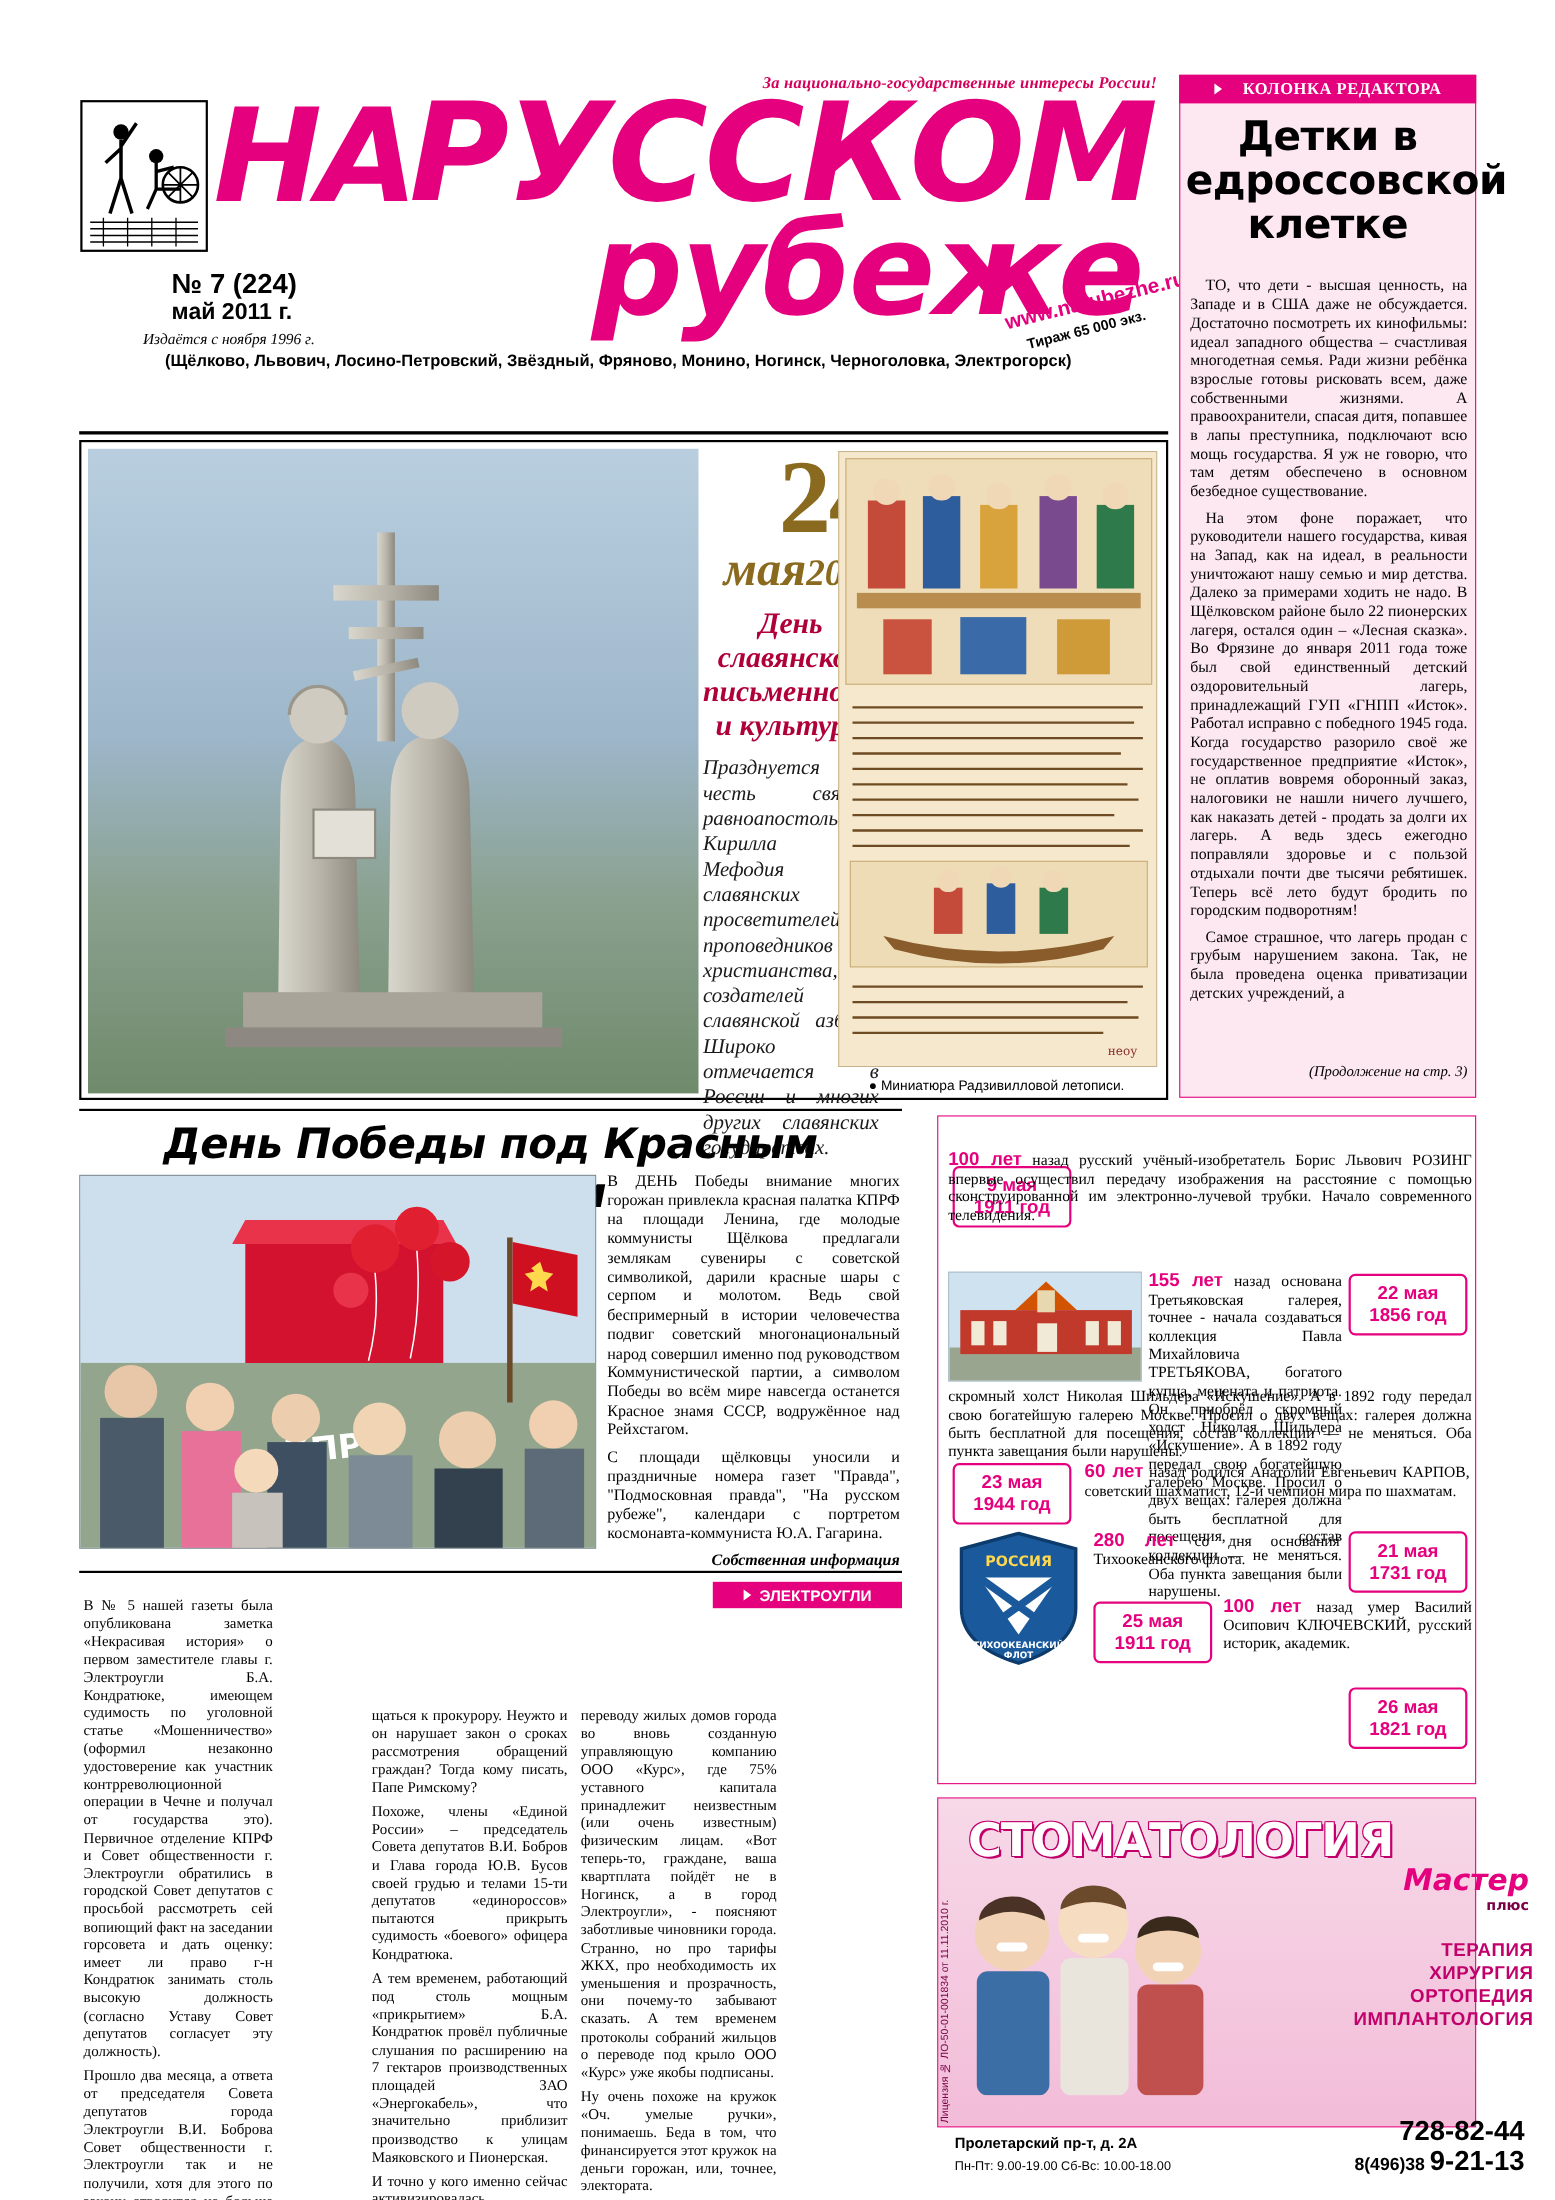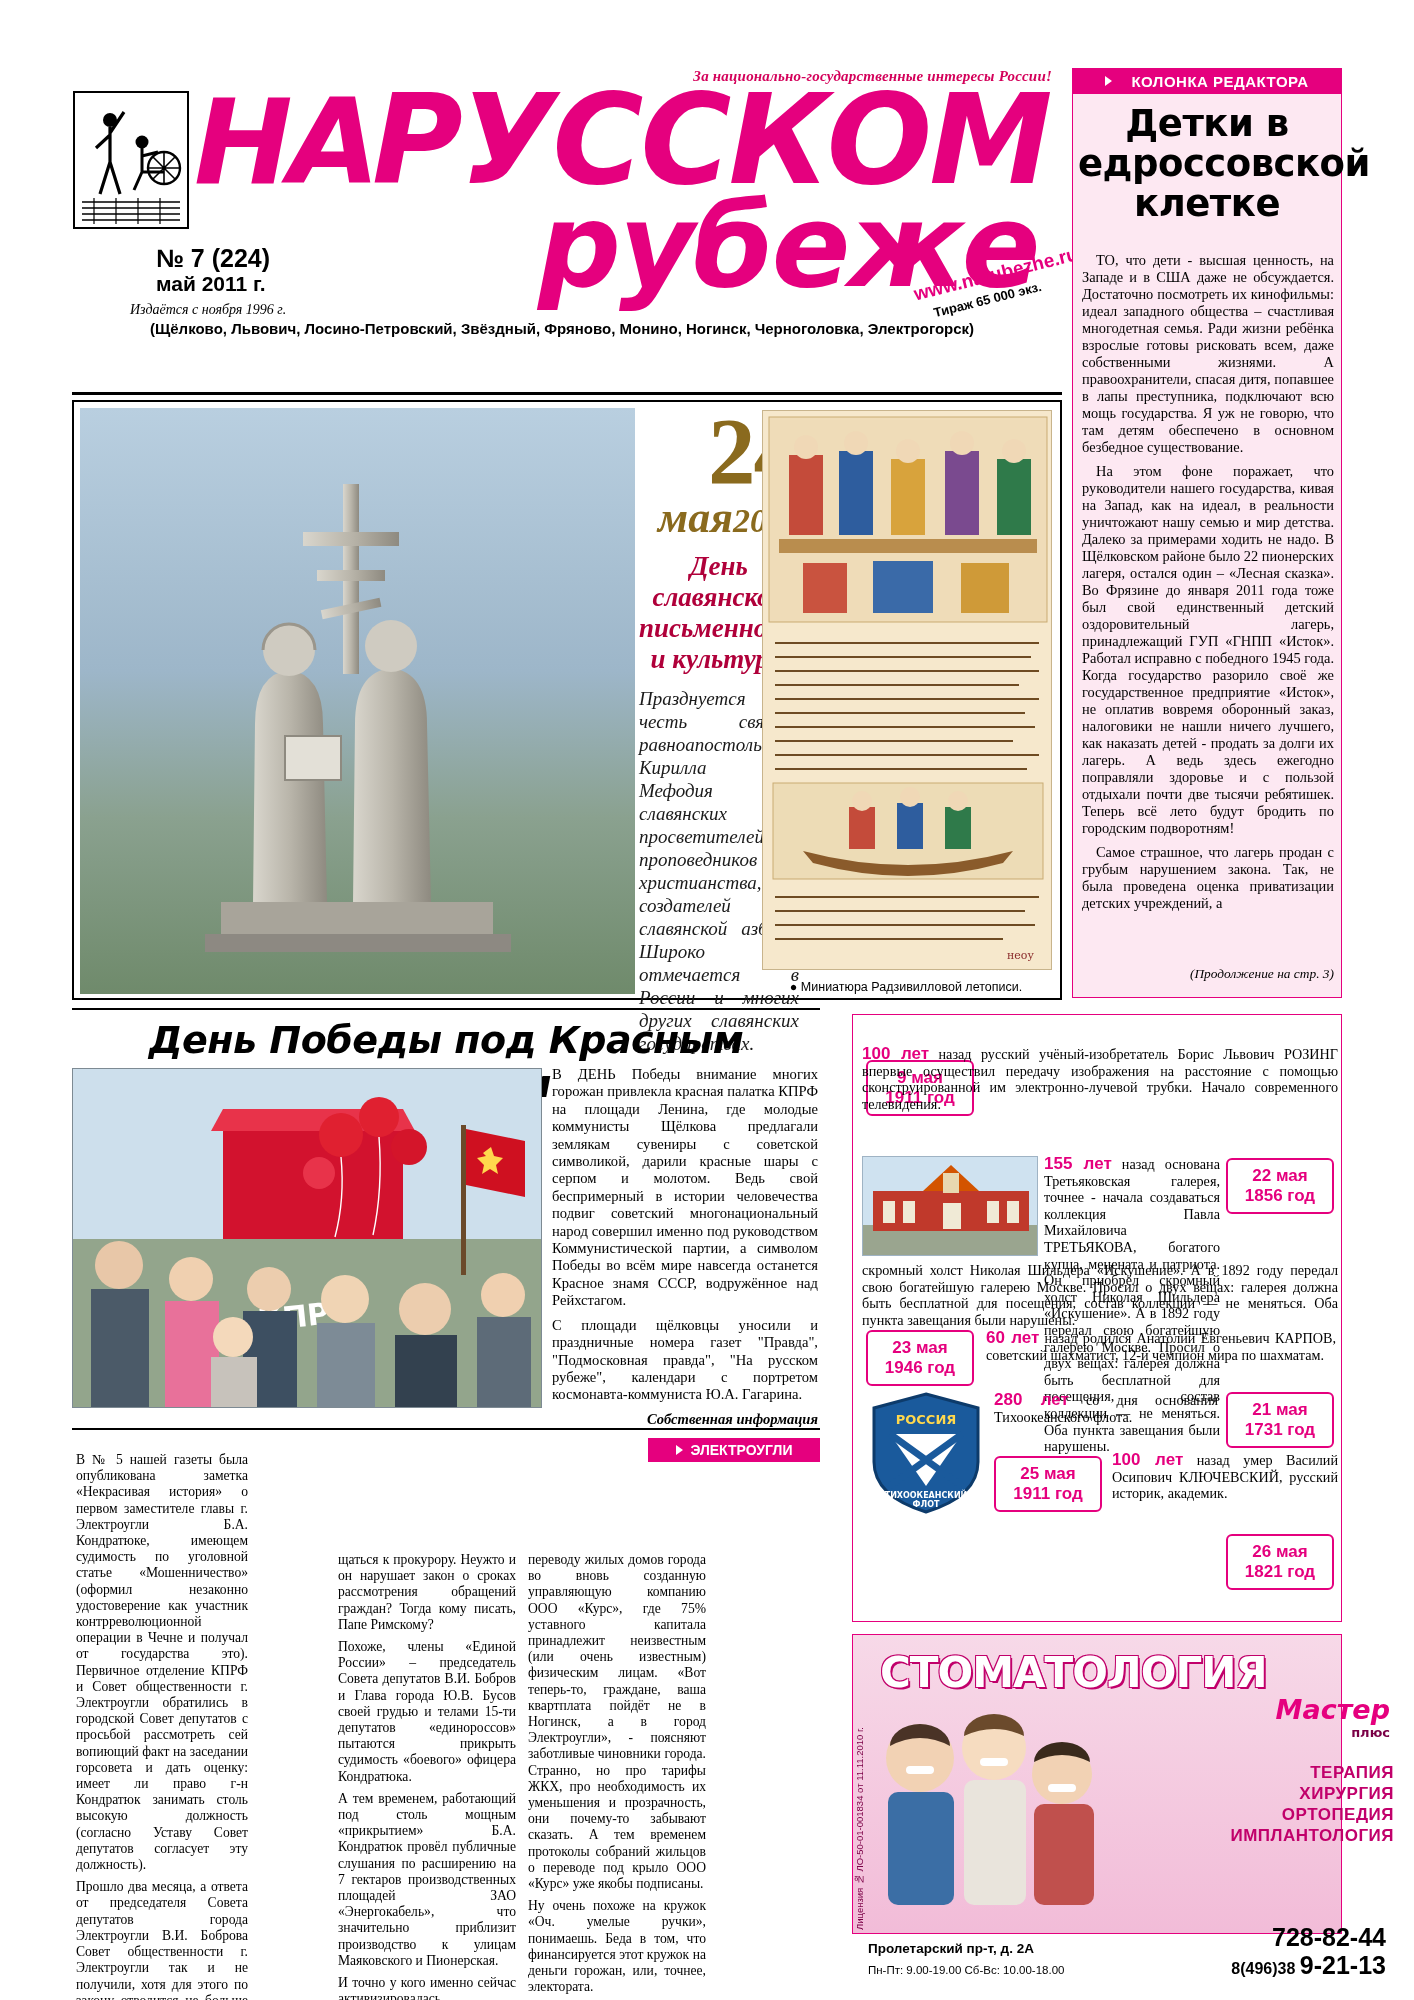--- a/index.html
+++ b/index.html
@@ -220,21 +220,21 @@
 
   
   .editor-box {
     position: absolute; left: 1072px; top: 68px; width: 270px; height: 930px;
     background: #fde8f2;
     border: 1px solid #e5007e;
   }
   .editor-hdr {
     position: absolute; left: 1072px; top: 68px; width: 270px; height: 26px;
     background: #e5007e; color: #fff;
-    font-family: Liberation Sans, sans-serif;
+    font-family: Liberation Serif, serif;
     font-weight: bold; font-size: 15px;
     display: flex; align-items: center; justify-content: center; gap: 19px;
     letter-spacing: 0.5px;
   }
   .editor-title {
     position: absolute; left: 1078px; top: 104px; width: 258px;
     font-family: "DejaVu Sans", sans-serif;
     font-weight: bold; font-size: 37px; line-height: 40px;
     color: #000; text-align: center;
     letter-spacing: -0.5px;
@@ -600,21 +600,21 @@
   </div>
   <div class="dtext" style="left:1044px; top:1156px; width:176px;">
     <b class="num">155 лет</b><span> назад основана Третьяковская галерея, точнее - начала создаваться коллекция Павла Михайловича ТРЕТЬЯКОВА, богатого купца, мецената и патриота. Он приобрёл скромный холст Николая Шильдера «Искушение». А в 1892 году передал свою богатейшую галерею Москве. Просил о двух вещах: галерея должна быть бесплатной для посещения, состав коллекции — не меняться. Оба пункта завещания были нарушены.</span>
   </div>
   <div class="dtext" style="left:862px; top:1262px; width:476px;">
     скромный холст Николая Шильдера «Искушение». А в 1892 году передал свою богатейшую галерею Москве. Просил о двух вещах: галерея должна быть бесплатной для посещения, состав коллекции — не меняться. Оба пункта завещания были нарушены.
   </div>
 
   <div class="datechip" style="left:866px; top:1330px;">
     <span>23 мая</span>
-    <span>1946 год</span>
+    <span>1944 год</span>
   </div>
   <div class="dtext" style="left:986px; top:1330px; width:350px;">
     <b class="num">60 лет</b><span> назад родился Анатолий Евгеньевич КАРПОВ, советский шахматист, 12-й чемпион мира по шахматам.</span>
   </div>
 
   <svg class="navy-emblem" viewBox="0 0 116 126">
     <path d="M58 4 L110 18 L110 72 Q110 106 58 122 Q6 106 6 72 L6 18 Z" fill="#1a5a9c" stroke="#0d3b6b" stroke-width="3"></path>
     <text x="58" y="34" text-anchor="middle" font-family="DejaVu Sans, sans-serif" font-weight="bold" font-size="13" fill="#ffd84d">РОССИЯ</text>
     <path d="M22 44 H94 L58 96 Z" fill="#ffffff"></path>
     <path d="M22 44 L94 96 M94 44 L22 96" stroke="#1a5a9c" stroke-width="7"></path>

